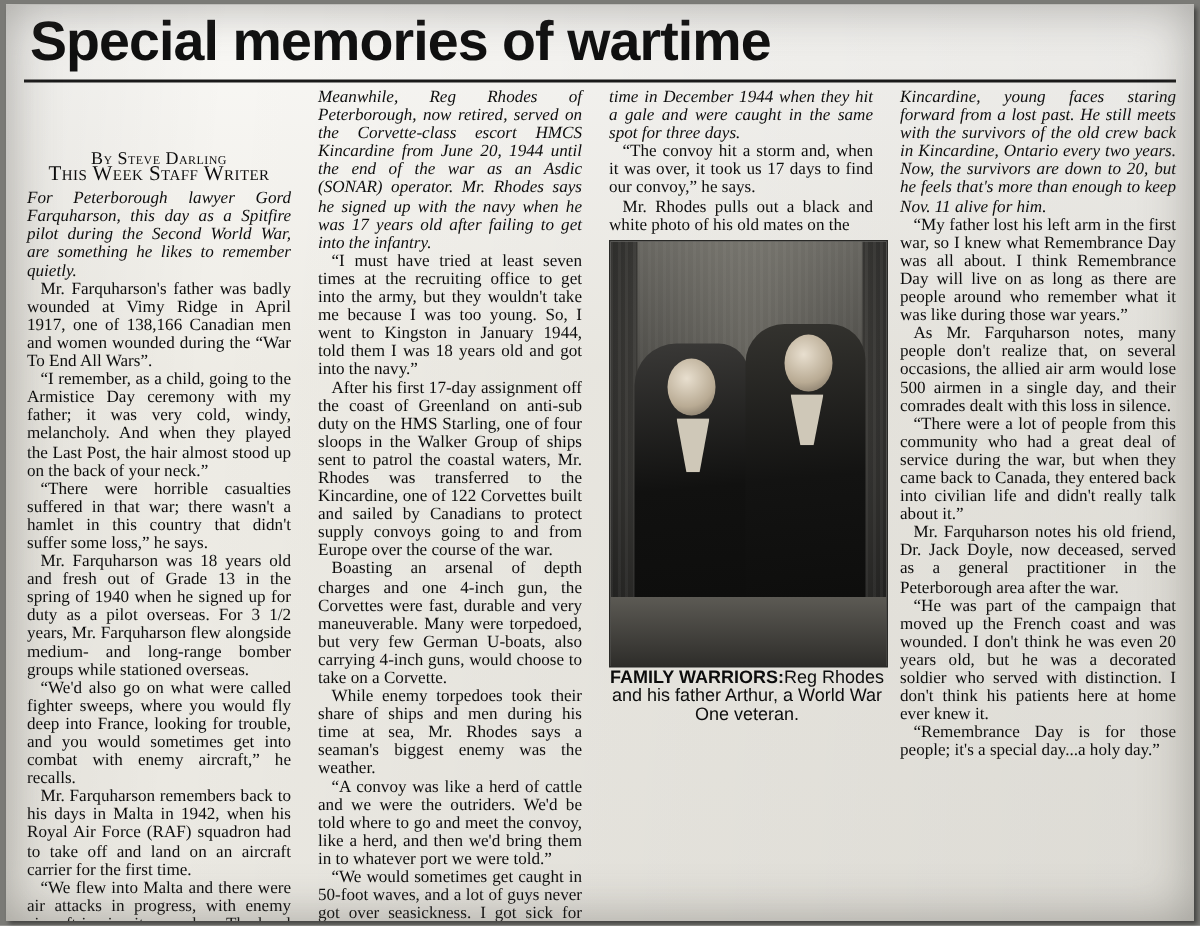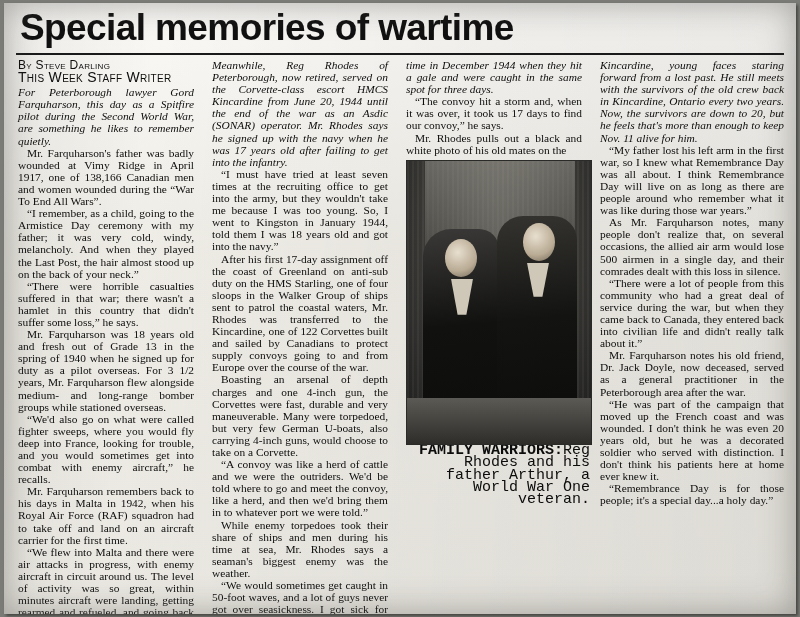--- a/index.html
+++ b/index.html
@@ -72,25 +72,26 @@
     margin: 0;
     text-indent: 9px;
   }
   .col p.noindent { text-indent: 0; font-style: italic; }
   #col1 { left: 2px; }
   #col2 { left: 196px; }
   #col3 { left: 390px; }
   #col4 { left: 584px; width: 184px; }
 
   .byline {
-    text-align: left;
-    font-family: Liberation Sans, sans-serif;
+    text-align: center;
+    font-family: Liberation Serif, serif;
     font-size: 11px;
     letter-spacing: 0.3px;
     margin-bottom: 1px;
+    margin-top: 40px;
   }
   .byline .name {
     display: block;
     font-variant: small-caps;
     font-size: 12px;
   }
   .byline .outlet {
     display: block;
     font-variant: small-caps;
     font-size: 14px;
@@ -158,24 +159,24 @@
   }
   .ph-s1 { left: 44px; top: 118px; width: 22px; height: 36px; clip-path: polygon(0 0, 100% 0, 70% 100%, 30% 100%); }
   .ph-s2 { right: 42px; top: 102px; width: 22px; height: 34px; clip-path: polygon(0 0, 100% 0, 70% 100%, 30% 100%); }
   .ph-floor {
     position: absolute;
     left: 0; right: 0; bottom: 0;
     height: 46px;
     background: linear-gradient(180deg, #5c5a54 0%, #2e2d2a 100%);
   }
   .caption {
-    font-family: Liberation Mono, monospace;
-    font-size: 15px;
+    font-family: Liberation Sans, sans-serif;
+    font-size: 12px;
     line-height: 12.4px;
-    text-align: right;
+    text-align: center;
     color: #0c0c0c;
   }
   .caption b { font-weight: bold; }
   .edge-shadow {
     position: absolute;
     inset: 0;
     box-shadow: inset 0 0 34px rgba(80,78,70,0.45);
     pointer-events: none;
   }
 </style>
@@ -203,22 +204,22 @@
       <p>“We'd also go on what were called fighter sweeps, where you would fly deep into France, looking for trouble, and you would sometimes get into combat with enemy aircraft,” he recalls.</p>
       <p>Mr. Farquharson remembers back to his days in Malta in 1942, when his Royal Air Force (RAF) squadron had to take off and land on an aircraft carrier for the first time.</p>
       <p>“We flew into Malta and there were air attacks in progress, with enemy aircraft in circuit around us. The level of activity was so great, within minutes aircraft were landing, getting rearmed and refueled, and going back into combat. There were a good number of men and aircraft lost that very day.”</p>
     </div>
 
     <div class="col" id="col2">
       <p class="noindent">Meanwhile, Reg Rhodes of Peterborough, now retired, served on the Corvette-class escort HMCS Kincardine from June 20, 1944 until the end of the war as an Asdic (SONAR) operator. Mr. Rhodes says he signed up with the navy when he was 17 years old after failing to get into the infantry.</p>
       <p>“I must have tried at least seven times at the recruiting office to get into the army, but they wouldn't take me because I was too young. So, I went to Kingston in January 1944, told them I was 18 years old and got into the navy.”</p>
       <p>After his first 17-day assignment off the coast of Greenland on anti-sub duty on the HMS Starling, one of four sloops in the Walker Group of ships sent to patrol the coastal waters, Mr. Rhodes was transferred to the Kincardine, one of 122 Corvettes built and sailed by Canadians to protect supply convoys going to and from Europe over the course of the war.</p>
       <p>Boasting an arsenal of depth charges and one 4-inch gun, the Corvettes were fast, durable and very maneuverable. Many were torpedoed, but very few German U-boats, also carrying 4-inch guns, would choose to take on a Corvette.</p>
+      <p>While enemy torpedoes took their share of ships and men during his time at sea, Mr. Rhodes says a seaman's biggest enemy was the weather.</p>
       <p>“A convoy was like a herd of cattle and we were the outriders. We'd be told where to go and meet the convoy, like a herd, and then we'd bring them in to whatever port we were told.”</p>
-      <p>While enemy torpedoes took their share of ships and men during his time at sea, Mr. Rhodes says a seaman's biggest enemy was the weather.</p>
       <p>“We would sometimes get caught in 50-foot waves, and a lot of guys never got over seasickness. I got sick for seven days once, and after that I ate nothing but toasted onion sandwiches for the rest of the war.</p>
 
     </div>
 
     <div class="col" id="col3">
       <p class="noindent">time in December 1944 when they hit a gale and were caught in the same spot for three days.</p>
       <p>“The convoy hit a storm and, when it was over, it took us 17 days to find our convoy,” he says.</p>
       <p>Mr. Rhodes pulls out a black and white photo of his old mates on the</p>
 
       <div class="photo-wrap" style="margin-top:4px;">

